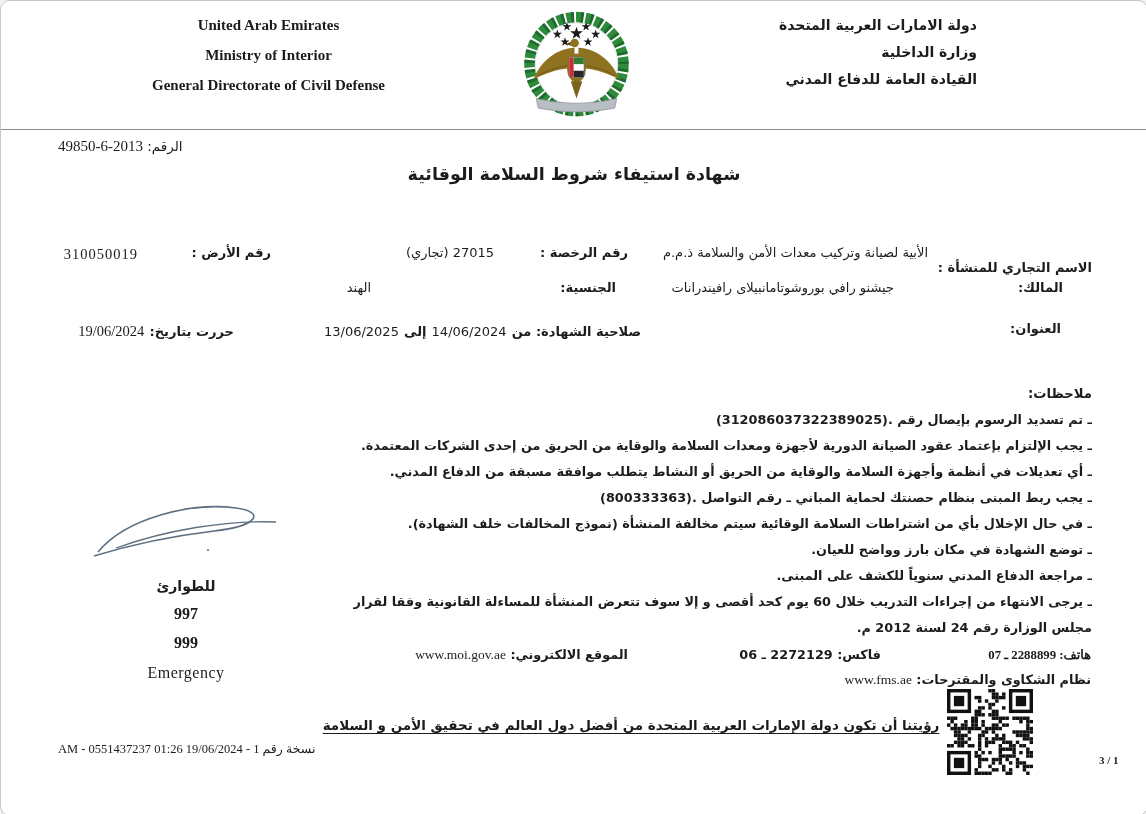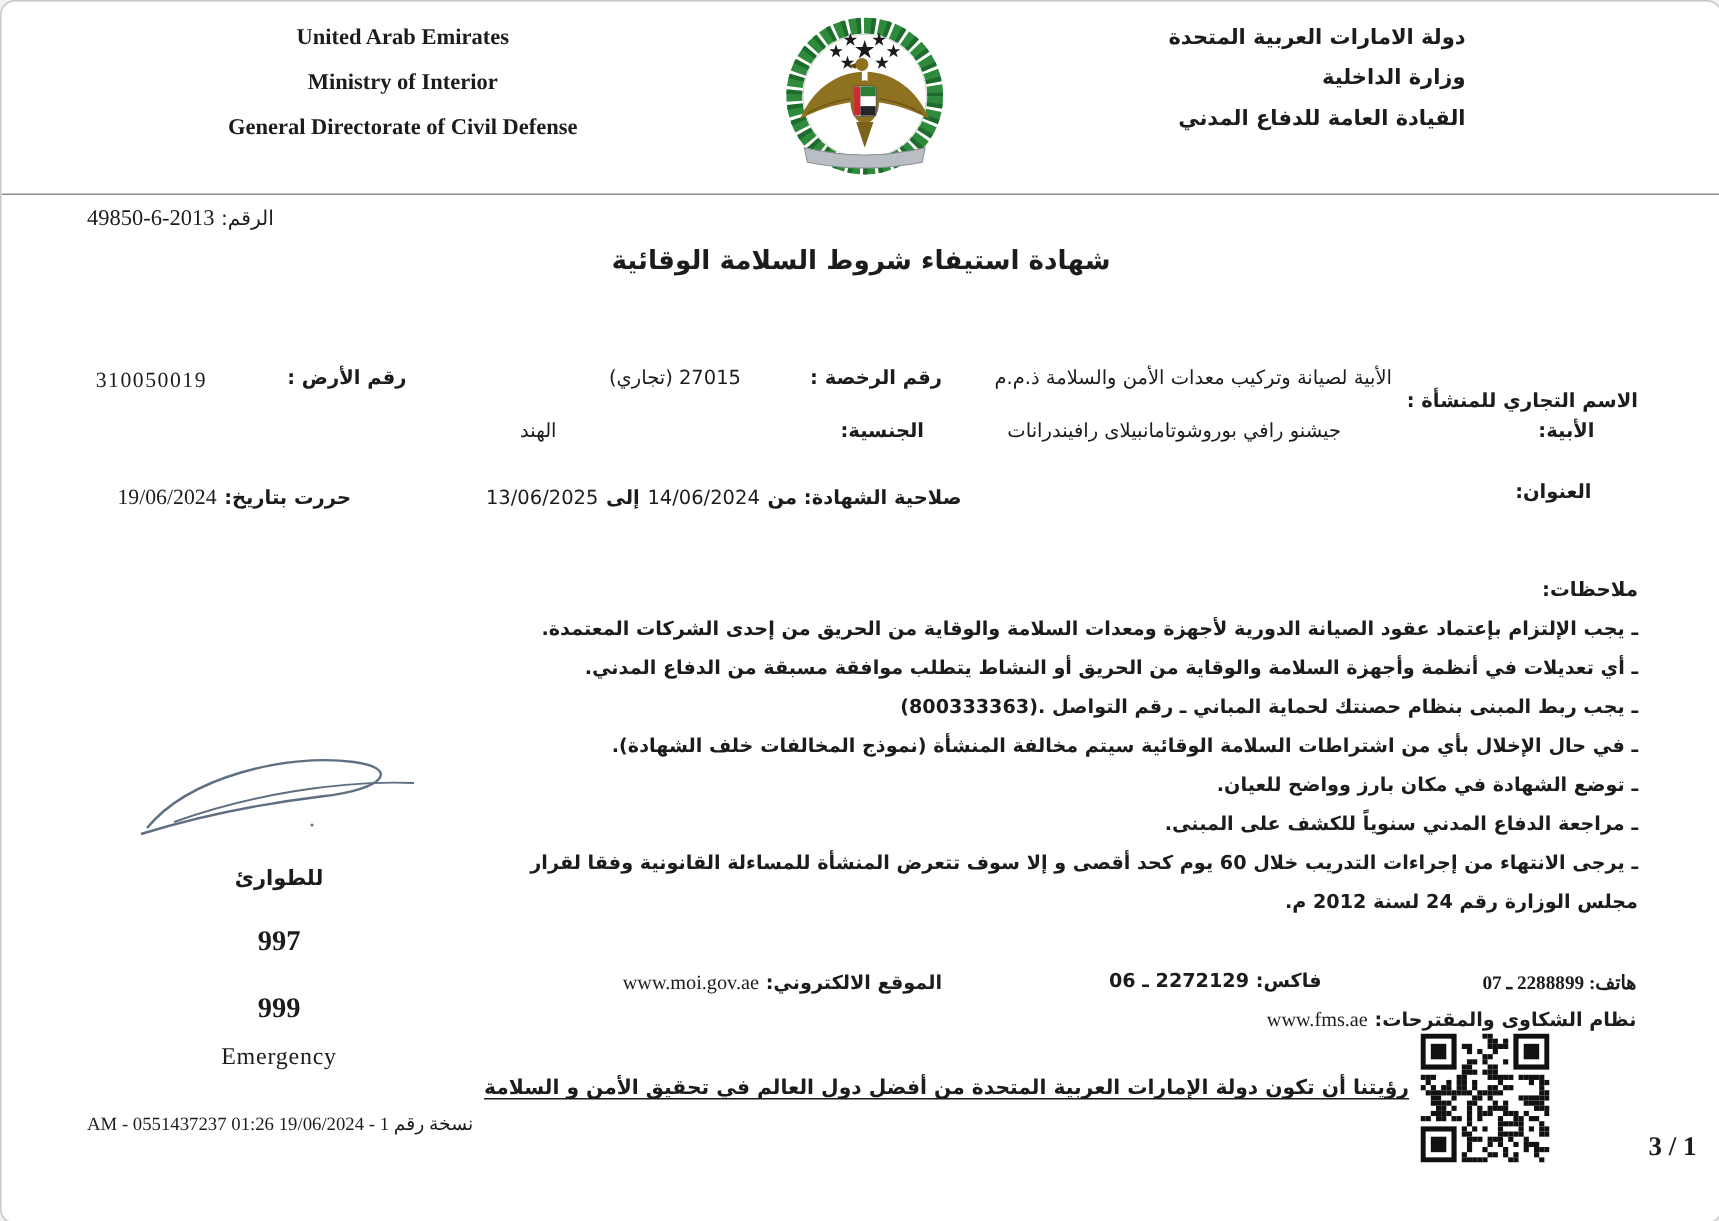--- a/index.html
+++ b/index.html
@@ -30,30 +30,30 @@
   .val{font-weight:400;font-size:13px;}
   .numv{font-family:"Liberation Serif",serif;font-size:14.5px;letter-spacing:1px;}
   
   .notes{position:absolute;right:55px;top:380px;width:745px;direction:rtl;text-align:right;
          font-weight:700;font-size:12.8px;line-height:26px;white-space:normal;}
   .notes .nh{font-size:13.2px;}
   
   .emg{left:60px;top:497px;width:250px;text-align:center;}
   .emg .sig{display:block;margin:0 auto;}
   .emg .ar-t{font-weight:700;font-size:14px;margin-top:14px;}
-  .emg .n{font-family:"Liberation Serif",serif;font-weight:700;font-size:19px;margin-top:23px;}
+  .emg .n{font-family:"Liberation Serif",serif;font-weight:700;font-size:16px;margin-top:11px;}
   .emg .en{font-family:"Liberation Serif",serif;font-size:16px;margin-top:12px;letter-spacing:.5px;}
   
   .contact{font-weight:700;font-size:12.8px;}
   .url{font-family:"Liberation Serif",serif;font-weight:400;font-size:13.5px;}
   
   .vision{left:114px;right:0;top:716px;text-align:center;font-weight:700;font-size:13.5px;}
   .vision span{text-decoration:underline;text-underline-offset:3px;}
   .copyinfo{left:57px;top:740px;font-size:12.5px;font-family:"Liberation Serif",serif;}
-  .pageind{left:1098px;top:753px;font-family:"Liberation Serif",serif;font-weight:700;font-size:18px;}
+  .pageind{left:1098px;top:753px;font-family:"Liberation Serif",serif;font-weight:700;font-size:11px;}
   .qr{left:946px;top:688px;width:86px;height:86px;}
 </style>
 </head>
 <body>
 
 <div class="page">
 
   <div class="abs hdr-en">
     <div>United Arab Emirates</div>
     <div>Ministry of Interior</div>
@@ -108,39 +108,40 @@
 
   <div class="abs title ar">شهادة استيفاء شروط السلامة الوقائية</div>
 
   <div class="abs ar lbl" style="top:259px;right:55px;">الاسم التجاري للمنشأة :</div>
   <div class="abs ar val" style="top:244px;right:219px;">الأبية لصيانة وتركيب معدات الأمن والسلامة ذ.م.م</div>
   <div class="abs ar lbl" style="top:244px;right:519px;">رقم الرخصة :</div>
   <div class="abs ar val" style="top:244px;right:653px;">27015 (تجاري)</div>
   <div class="abs ar lbl" style="top:244px;right:876px;">رقم الأرض :</div>
   <div class="abs numv" style="top:245px;right:1009px;">310050019</div>
 
-  <div class="abs ar lbl" style="top:279px;right:84px;">الأبية:</div>
+  <div class="abs ar lbl" style="top:279px;right:84px;">المالك:</div>
   <div class="abs ar val" style="top:279px;right:253px;">جيشنو رافي بوروشوتامانبيلاى رافيندرانات</div>
   <div class="abs ar lbl" style="top:279px;right:531px;">الجنسية:</div>
   <div class="abs ar val" style="top:279px;right:776px;">الهند</div>
 
   <div class="abs ar lbl" style="top:320px;right:86px;">العنوان:</div>
   <div class="abs ar" style="top:320px;right:506px;">
     <span class="lbl">صلاحية الشهادة: من</span>
     <span class="val b">14/06/2024</span>
     <span class="lbl">إلى</span>
     <span class="val b">13/06/2025</span>
   </div>
   <div class="abs ar" style="top:320px;right:913px;">
     <span class="lbl">حررت بتاريخ:</span>
     <span class="numv">19/06/2024</span>
   </div>
 
   <div class="notes">
     <div class="nh">ملاحظات:</div>
+    <div>ـ تم تسديد الرسوم بإيصال رقم .(312086037322389025)</div>
     <div>ـ يجب الإلتزام بإعتماد عقود الصيانة الدورية لأجهزة ومعدات السلامة والوقاية من الحريق من إحدى الشركات المعتمدة.</div>
     <div>ـ أي تعديلات في أنظمة وأجهزة السلامة والوقاية من الحريق أو النشاط يتطلب موافقة مسبقة من الدفاع المدني.</div>
     <div>ـ يجب ربط المبنى بنظام حصنتك لحماية المباني ـ رقم التواصل .(800333363)</div>
     <div>ـ في حال الإخلال بأي من اشتراطات السلامة الوقائية سيتم مخالفة المنشأة (نموذج المخالفات خلف الشهادة).</div>
     <div>ـ توضع الشهادة في مكان بارز وواضح للعيان.</div>
     <div>ـ مراجعة الدفاع المدني سنوياً للكشف على المبنى.</div>
     <div>ـ يرجى الانتهاء من إجراءات التدريب خلال 60 يوم كحد أقصى و إلا سوف تتعرض المنشأة للمساءلة القانونية وفقا لقرار مجلس الوزارة رقم 24 لسنة 2012 م.</div>
   </div>
 
   <div class="abs emg">

